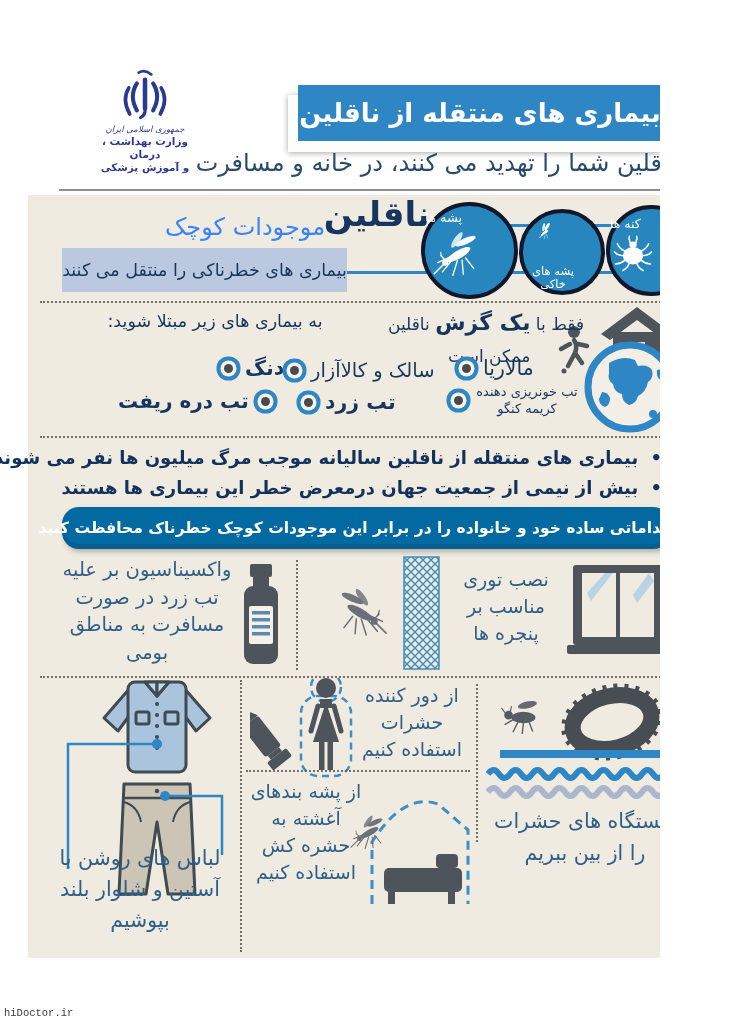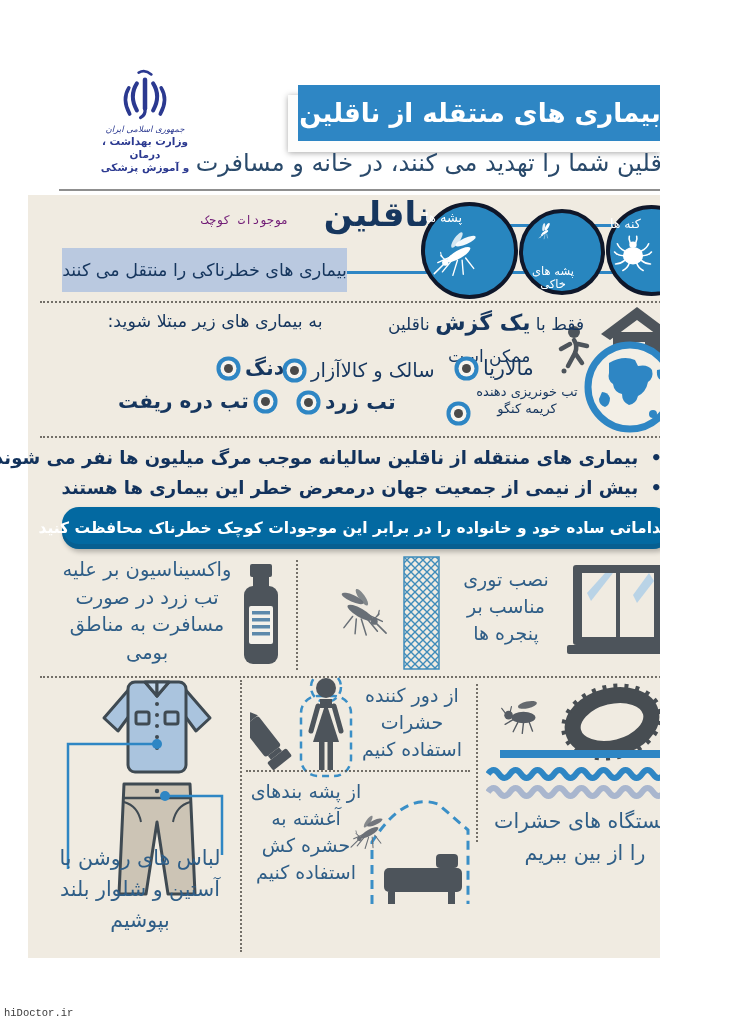--- a/index.html
+++ b/index.html
@@ -15,21 +15,21 @@
   .blueline{background:#2e86c4;height:3px;}
   .title-shadow{background:#fdfdfc;box-shadow:0 1px 6px rgba(0,0,0,.35);}
   .title-band{background:#2e86c4;display:flex;align-items:center;justify-content:center;}
   .title-band h1{margin:0;font-size:26px;font-weight:bold;color:#fff;white-space:nowrap;}
   .subtitle{font-size:24px;color:#2a4a6b;white-space:nowrap;}
   .rule{background:#8f8f8f;height:2px;}
   .logo-block{width:118px;text-align:center;color:#2b3990;line-height:1.25;}
   .logo-l1{font-size:8.5px;font-style:italic;}
   .logo-l2,.logo-l3{font-size:10.5px;font-weight:bold;}
   .vheading{font-size:34px;font-weight:bold;}
-  .vsub{font-size:12px;color:#701a75;font-family:Liberation Mono, monospace;}
+  .vsub{font-size:24px;color:#3b82f6;}
   .arrow-label{font-size:11.5px;font-weight:bold;color:#16365e;line-height:1.25;}
   .arrow-line{height:2px;background:#16365e;position:relative;margin:2px 5px 1px 5px;}
   .arrow-line i{position:absolute;right:-5px;top:-3px;width:0;height:0;
      border-left:6px solid #16365e;border-top:4px solid transparent;border-bottom:4px solid transparent;}
   .vbox{background:#bac9e0;display:flex;align-items:center;justify-content:center;
         font-size:17.5px;color:#16365e;}
   .vcircle{background:#2886bf;border:4px solid #0f172a;border-radius:50%;
            display:flex;flex-direction:column;align-items:flex-end;color:#fff;box-sizing:border-box;}
   .vcircle .clabel{font-size:13px;line-height:1.15;text-align:center;}
   .bite1{font-size:17px;color:#16365e;white-space:nowrap;}
@@ -200,21 +200,21 @@
     <b>یک گزش</b>
     <span>ناقلین</span>
   </div>
   <div class="abs bite2" style="left:448px;top:346px;">ممکن است</div>
   <div class="abs lead" style="left:90px;top:311px;width:250px;text-align:center;">به بیماری های زیر مبتلا شوید:</div>
 
   <div class="abs disease" style="left:450px;top:356px;">
     <span class="dlabel">مالاریا</span>
     <span class="donut"></span>
   </div>
-  <div class="abs disease" style="left:442px;top:384px;align-items:flex-end;">
+  <div class="abs disease" style="left:442px;top:384px;">
     <span class="dlabel small">تب خونریزی دهنده کریمه کنگو</span>
     <span class="donut"></span>
   </div>
   <div class="abs disease" style="left:278px;top:359px;">
     <span class="dlabel" style="font-size:19.5px;">سالک و کالاآزار</span>
     <span class="donut"></span>
   </div>
   <div class="abs disease" style="left:292px;top:390px;">
     <span class="dlabel bold">تب زرد</span>
     <span class="donut"></span>

